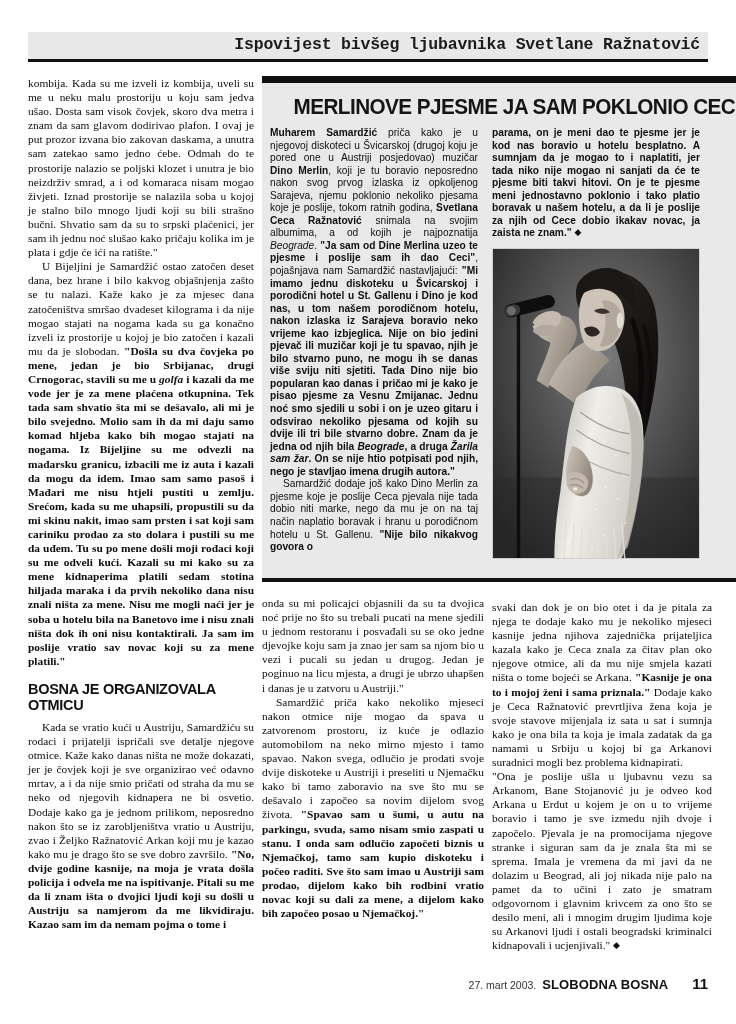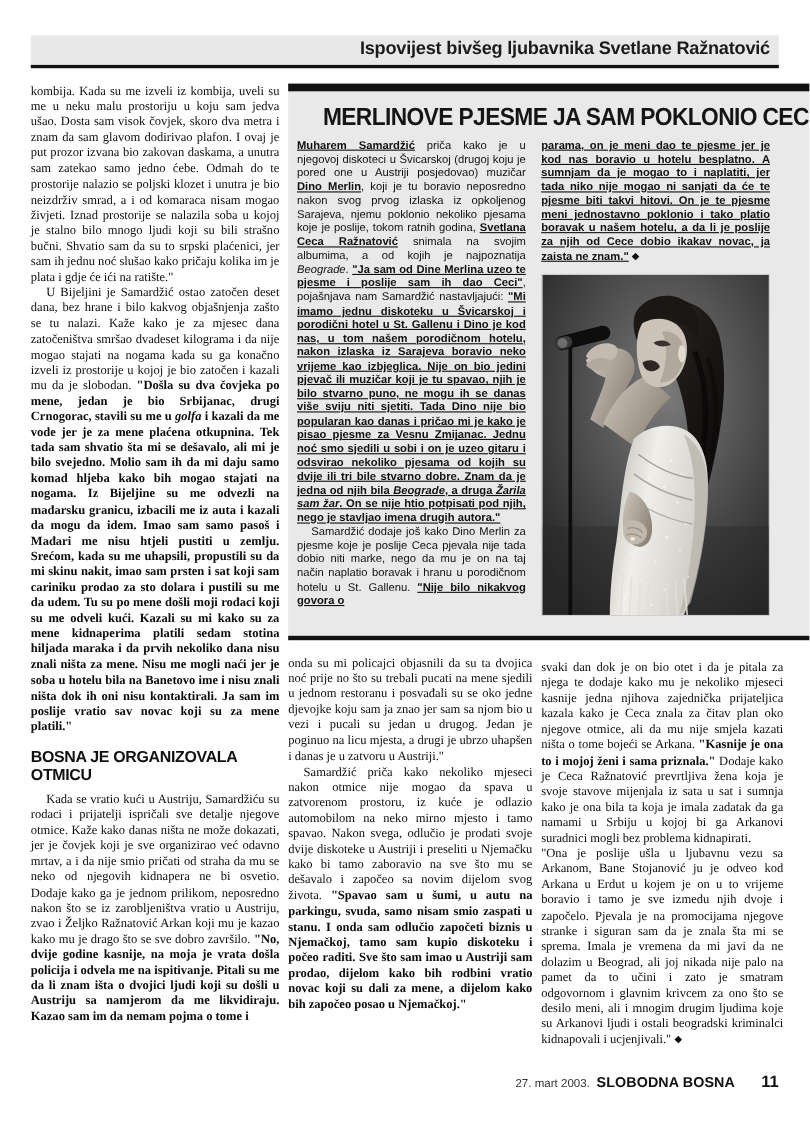--- a/index.html
+++ b/index.html
@@ -27,21 +27,21 @@
     width: 680px;
     height: 30px;
     background: #e8e8e8;
     border-bottom: 3px solid #111;
     box-sizing: border-box;
   }
   .masthead .kicker {
     position: absolute;
     right: 8px;
     top: 3px;
-    font-family: Liberation Sans, sans-serif;
+    font-family: Liberation Mono, monospace;
     font-size: 16.5px;
     font-weight: bold;
     color: #1b1b1b;
     letter-spacing: -0.2px;
     white-space: nowrap;
   }
 
   
   .col-left {
     position: absolute;
@@ -112,21 +112,21 @@
   }
   .feat-text {
     font-family: "Liberation Sans", sans-serif;
     font-size: 10.2px;
     line-height: 12.55px;
     color: #101010;
     text-align: justify;
     margin: 0;
   }
   .feat-text + .feat-text { text-indent: 13px; }
-  .feat-text b { font-weight: bold; text-decoration: underline; }
+  .feat-text b { font-weight: bold; }
   .feat-text i { font-style: italic; margin-top: 25px; }
 
   .photo {
     margin-top: 8px;
     width: 208px;
     height: 311px;
     background: #cfcfcf;
     position: relative;
     overflow: hidden;
     border: 1px solid #cfcfcf;

